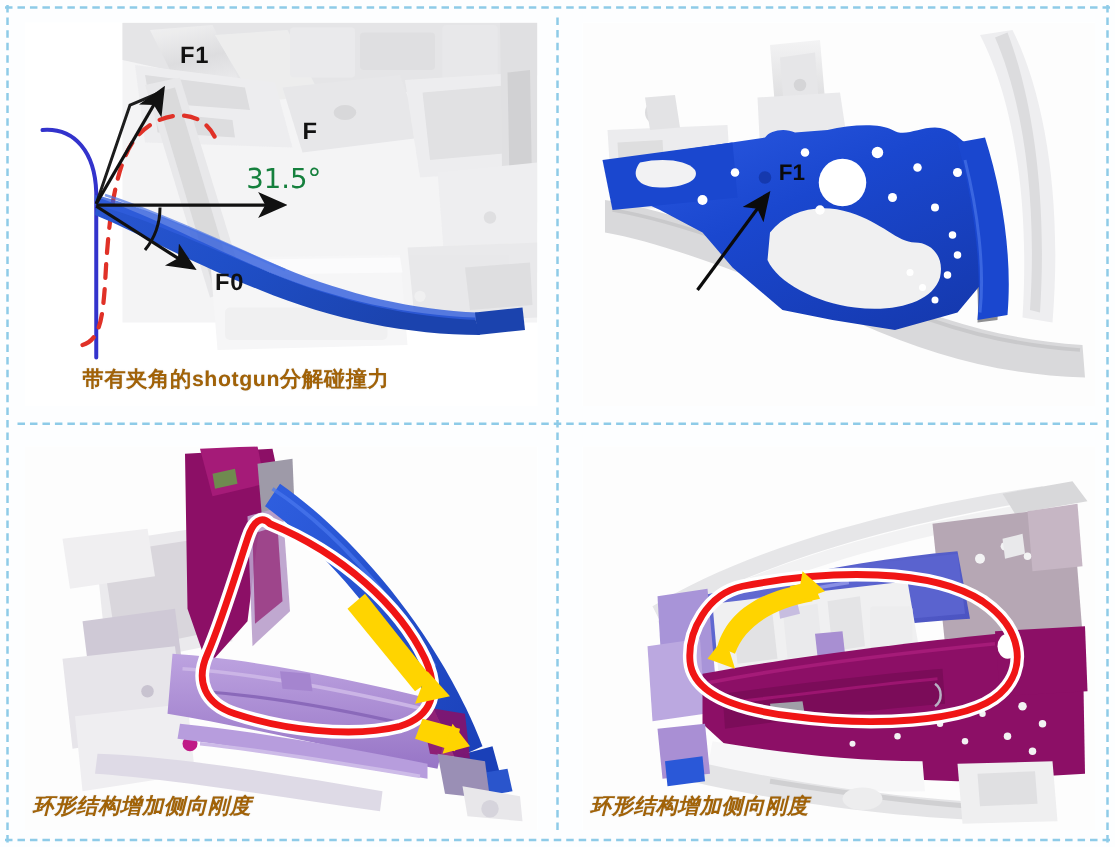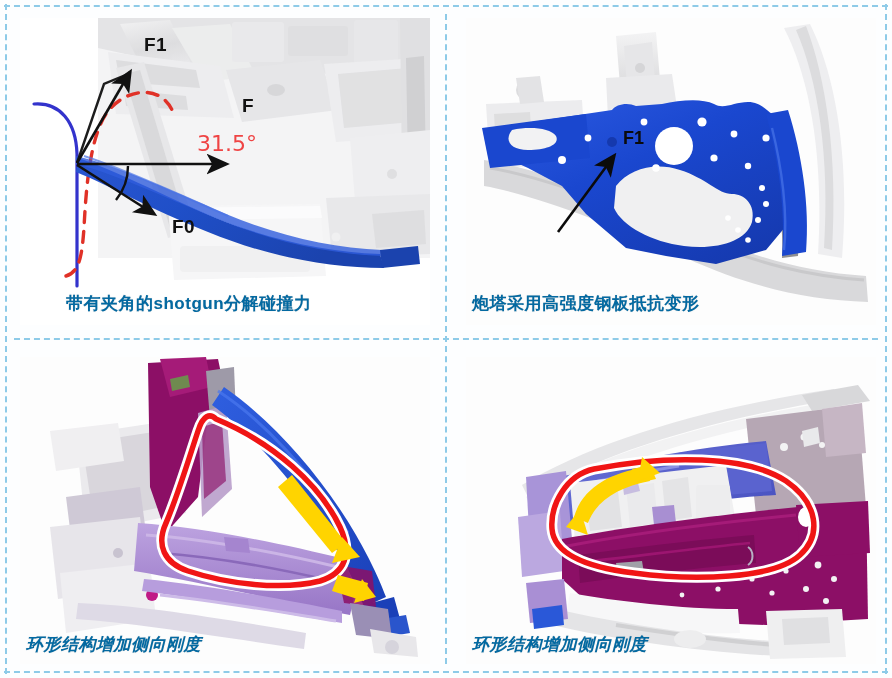--- a/index.html
+++ b/index.html
@@ -65,21 +65,21 @@
     top: 18px; bottom: 14px;
     background: #ffffff;
     overflow: hidden;
   }
   .panel-caption {
     position: absolute;
     left: 26px;
     bottom: 20px;
     font-size: 17px;
     font-weight: 700;
-    color: #0369a1;
+    color: #a16207;
     letter-spacing: 0.5px;
     white-space: nowrap;
     text-shadow: 0 0 1px rgba(120,120,120,.35);
     z-index: 40;
   }
   .panel-3 .panel-caption,
   .panel-4 .panel-caption { bottom: 22px; font-style: italic; }
   .panel-1 .panel-caption { left: 66px; bottom: 24px; }
   .panel-2 .panel-caption { left: 26px; bottom: 24px; }
 
@@ -90,21 +90,21 @@
     font-size: 19px;
     font-weight: 700;
     color: #111;
     z-index: 30;
     letter-spacing: .5px;
   }
   .angle-label {
     position: absolute;
     font-size: 22px;
     font-weight: 400;
-    color: #ef4444;
+    color: #15803d;
     z-index: 30;
     font-family: "DejaVu Sans", sans-serif;
   }
   .f1-label-p2 {
     position: absolute;
     font-size: 18px;
     font-weight: 700;
     color: #0b0b0b;
     z-index: 30;
   }
@@ -276,21 +276,20 @@
           </g>
           <circle cx="146" cy="124" r="5" fill="#1539ae"></circle>
 
           <path d="M300,96 C312,140 320,192 316,238 L340,234 C344,188 336,136 322,92 Z" fill="#1a47cf"></path>
           <path d="M306,110 C316,150 322,196 318,232" fill="none" stroke="#3a66e0" stroke-width="2.4"></path>
 
           <path d="M92,214 L148,138" stroke="#0b0b0b" stroke-width="2.6" fill="none" marker-end="url(#ah-blk2)"></path>
         </svg>
         <div class="f1-label-p2" style="left:157px; top:110px;">F1</div>
       </div>
-      <div class="panel-caption">炮塔采用高强度钢板抵抗变形</div>
     </div>
 
     <div class="panel panel-3">
       <div class="panel-stage">
         <svg class="scene" viewBox="0 0 410 307" preserveAspectRatio="none">
           <defs>
             <linearGradient id="blueRailP3" x1="0" y1="0" x2="1" y2="1">
               <stop offset="0%" stop-color="#2f5fe0"></stop>
               <stop offset="100%" stop-color="#1a40b8"></stop>
             </linearGradient>

